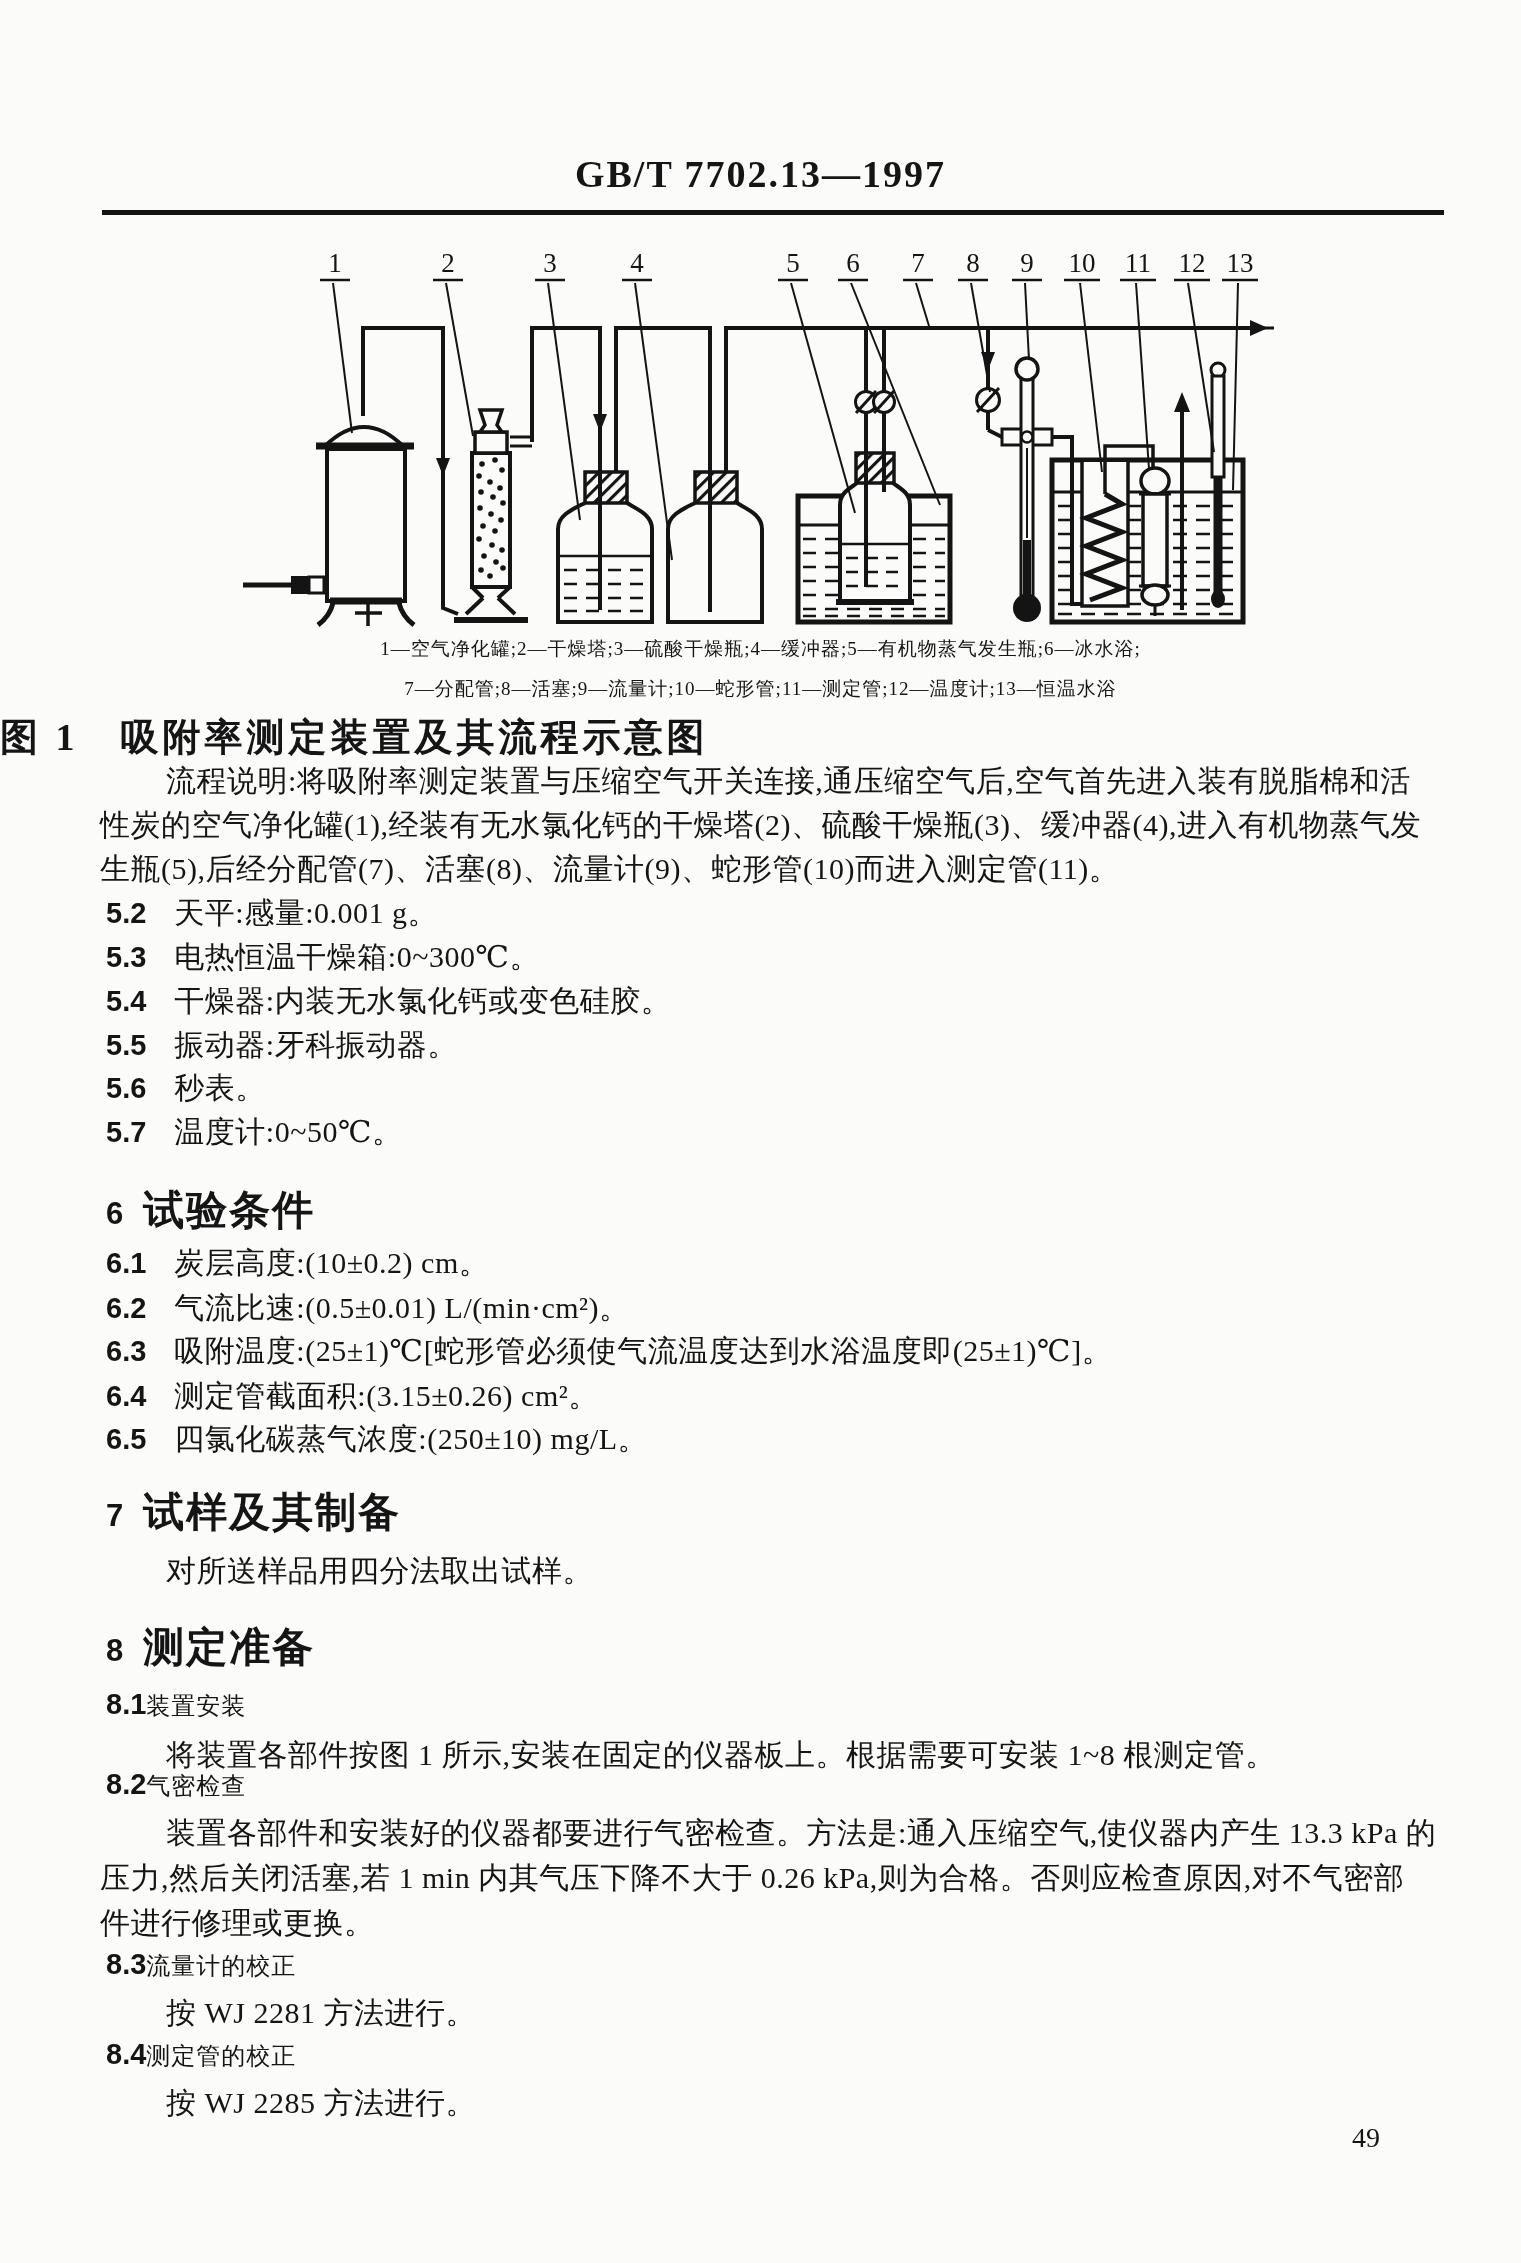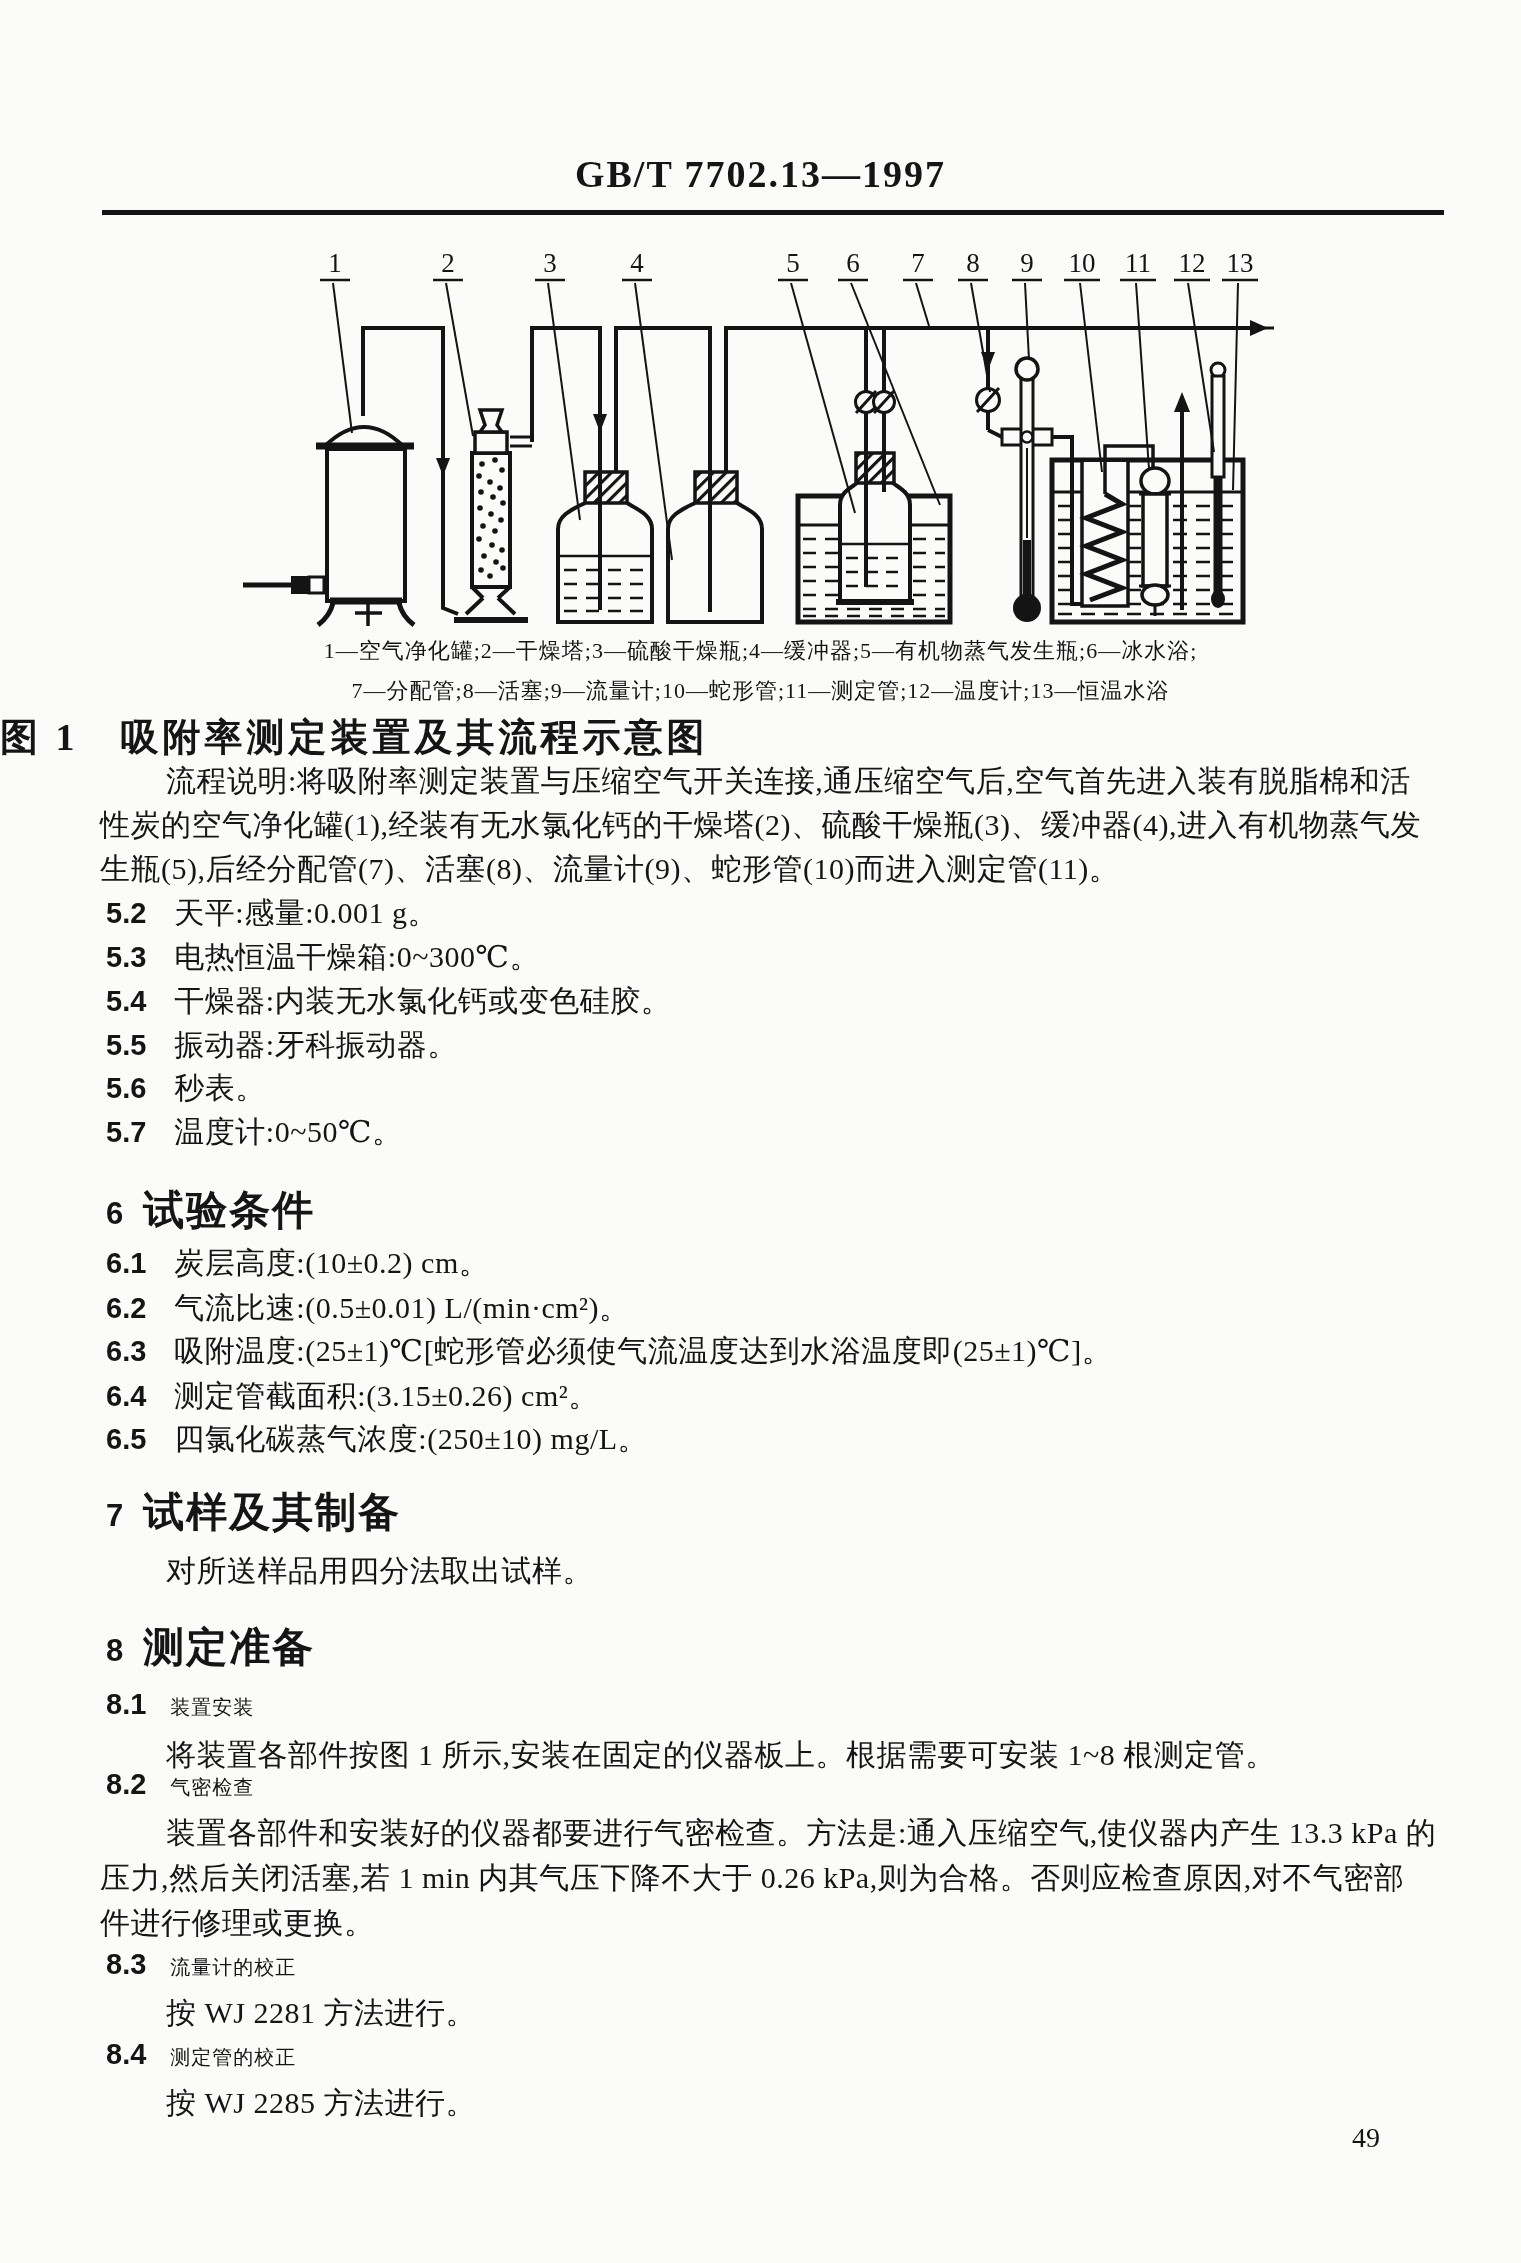--- a/index.html
+++ b/index.html
@@ -2,27 +2,27 @@
 <html><head>
 <meta charset="utf-8">
 <style>
   html,body{margin:0;padding:0;background:#e8e8e6;}
   .page{position:relative;width:1521px;height:2263px;background:#fbfbf9;
         font-family:"Liberation Serif","DejaVu Serif",serif;color:#151515;overflow:hidden;}
   .abs{position:absolute;white-space:nowrap;}
   .doc-header{left:0;right:0;top:152px;text-align:center;font-size:38px;font-weight:bold;
               letter-spacing:2px;}
   .rule{left:102px;top:210px;width:1342px;height:5px;background:#131313;}
-  .cap{left:0;right:0;text-align:center;font-size:22px;letter-spacing:1px;}
+  .cap{left:0;right:0;text-align:center;font-size:19px;letter-spacing:1px;}
   .figtitle{left:0;right:0;text-align:left;font-size:38px;font-weight:bold;letter-spacing:4px;}
   .line{font-size:30px;letter-spacing:0.5px;}
   .num{font-family:"Liberation Sans","DejaVu Sans",sans-serif;font-weight:bold;font-size:29px;}
   .itxt{margin-left:28px;font-size:30px;letter-spacing:0.5px;}
   .sectitle{margin-left:20px;font-size:41px;font-weight:bold;letter-spacing:2px;}
-  .subtitle{margin-left:24px;font-size:20px;letter-spacing:1px;}
+  .subtitle{font-size:24px;letter-spacing:1px;}
   .pagenum{font-size:28px;}
   svg text{font-family:"Liberation Serif","DejaVu Serif",serif;}
 </style>
 </head>
 <body>
 
 <div class="page">
 
   <div class="abs doc-header">GB/T 7702.13—1997</div>
   <div class="abs rule"></div>

